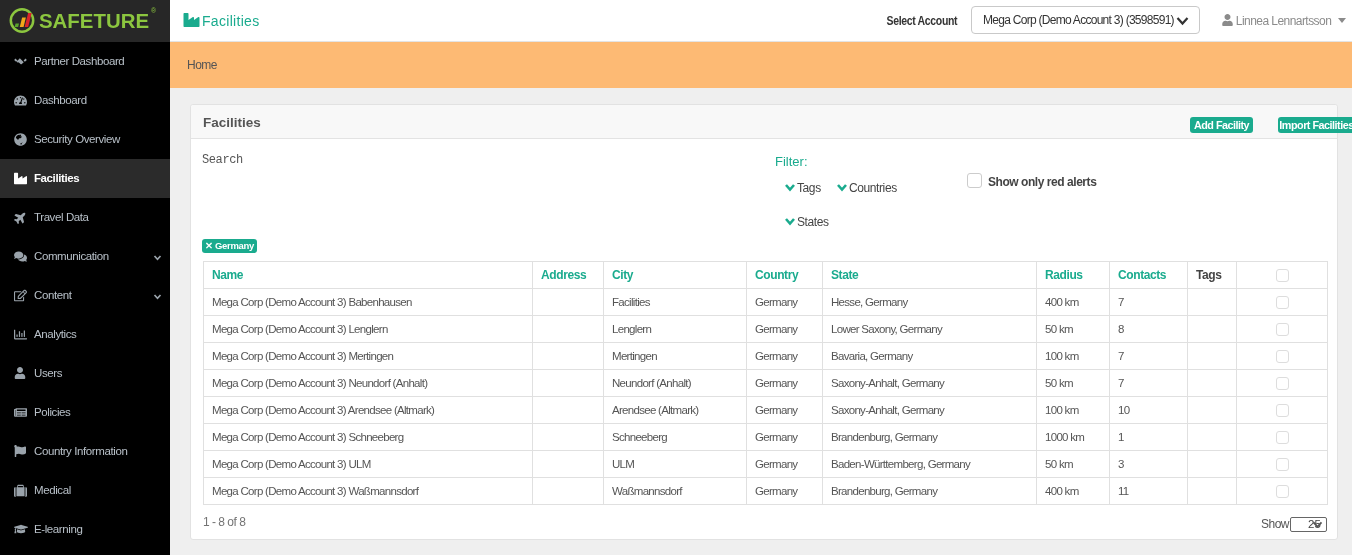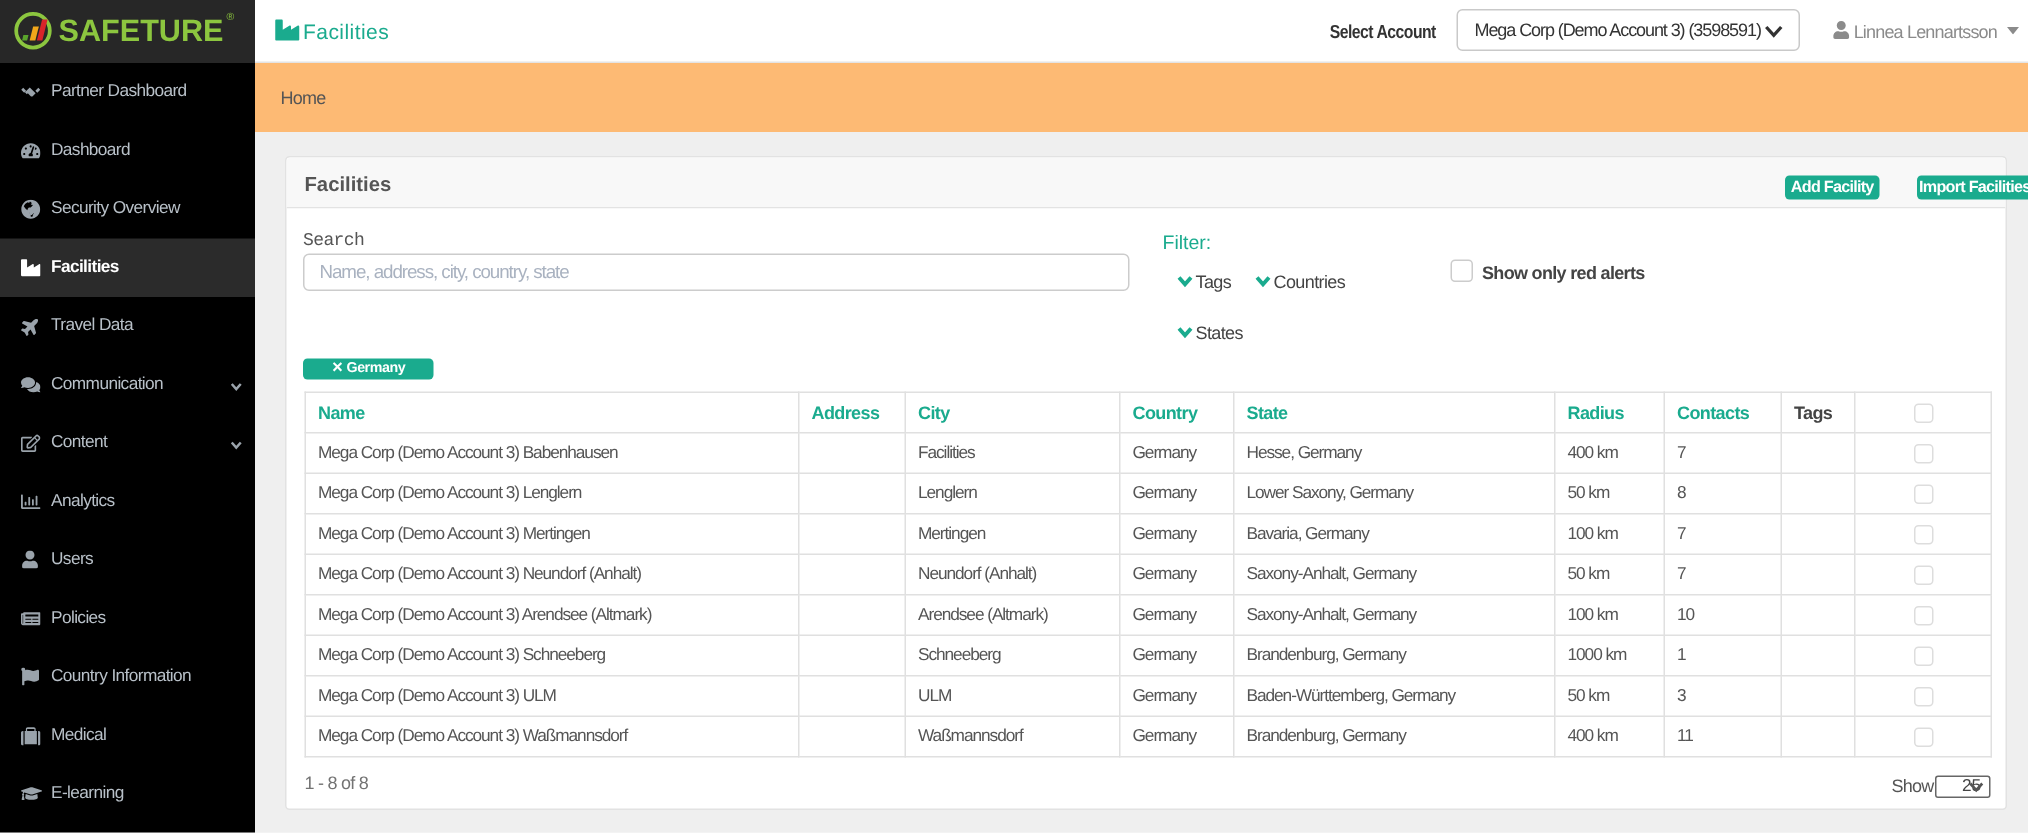--- a/index.html
+++ b/index.html
@@ -30,21 +30,21 @@
 #btn-add { left:999px; width:63px; }
 #btn-imp { left:1087px; width:77px; }
 .lbl { font-size:12px; color:#555; letter-spacing:-0.4px;font-family:Liberation Mono, monospace; }
 #search-l { position:absolute; left:11px; top:48px; }
 #search-i { position:absolute; left:11px; top:64px; width:551px; height:25px; border:1px solid #ccc; border-radius:4px; font-size:12.5px; color:#a9b2c0; line-height:23px; padding-left:10px; letter-spacing:-0.7px; }
 #filter-l { position:absolute; left:584px; top:49px; font-size:13px; color:#1aab8e;text-align:right; }
 .fitem { position:absolute; font-size:12px; color:#444; letter-spacing:-0.4px; }
 .fitem svg { vertical-align:-1px; margin-right:1px; }
 #cb1 { position:absolute; left:776px; top:68px; width:15px; height:15px; border:1px solid #ccc; border-radius:3px; background:#fff; }
 #cb1-l { position:absolute; left:797px; top:70px; font-size:12px; font-weight:bold; color:#444; letter-spacing:-0.45px; }
-#chip { position:absolute; left:11px; top:134px; height:14px; line-height:14px; background:#1aab8e; color:#fff; font-size:9.5px; font-weight:bold; border-radius:3px; padding:0 19px; letter-spacing:-0.3px; }
+#chip { position:absolute; left:11px; top:134px; height:14px; line-height:14px; background:#1aab8e; color:#fff; font-size:9.5px; font-weight:bold; border-radius:3px; padding:0 3px; letter-spacing:-0.3px; }
 
 #tbl { position:absolute; left:12px; top:156px; width:1124px; border-collapse:collapse; table-layout:fixed; }
 #tbl td { border:1px solid #e0e0e0; height:27px; font-size:11.5px; color:#555; padding:0 0 0 8px; overflow:hidden; white-space:nowrap; letter-spacing:-0.7px; }
 #tbl tr.hd td { color:#1aab8e; font-weight:bold; font-size:12px; letter-spacing:-0.4px; }
 #tbl tr.hd td.dk { color:#444; }
 #tbl td.ck { padding:0; text-align:center; }
 .cbx { display:inline-block; width:13px; height:13px; border:1px solid #ddd; border-radius:3px; background:#fff; vertical-align:middle; }
 #foot-l { position:absolute; left:12px; top:410px; font-size:12px; color:#737373; letter-spacing:-0.5px; }
 #foot-r { position:absolute; left:1070px; top:412px; font-size:12px; color:#555; letter-spacing:-0.5px; }
 #psel { position:absolute; left:1099px; top:412px; width:37px; height:15px; border:1px solid #666; border-radius:2px; background:#fff; font-size:11.5px; color:#444; line-height:13px; padding-left:17px; }
@@ -172,21 +172,20 @@
 <div id="crumb">
     <span>Home</span>
   </div>
 <div id="card">
   <div id="chead">
     <h3><b>Facilities</b></h3>
     <div class="btn" id="btn-add">Add Facility</div>
     <div class="btn" id="btn-imp">Import Facilities</div>
   </div>
   <div class="lbl" id="search-l">Search</div>
-  <div id="search-i">Name, address, city, country, state</div>
   <div id="filter-l">Filter:</div>
   <div class="fitem" style="left:593px;top:76px;"><svg width="12" height="12" viewBox="0 0 12 12">
         <polyline points="2,4 6,8.5 10,4" fill="none" stroke="#1aab8e" stroke-width="2.6"></polyline>
       </svg>Tags</div>
   <div class="fitem" style="left:645px;top:76px;"><svg width="12" height="12" viewBox="0 0 12 12">
         <polyline points="2,4 6,8.5 10,4" fill="none" stroke="#1aab8e" stroke-width="2.6"></polyline>
       </svg>Countries</div>
   <div class="fitem" style="left:593px;top:110px;"><svg width="12" height="12" viewBox="0 0 12 12">
         <polyline points="2,4 6,8.5 10,4" fill="none" stroke="#1aab8e" stroke-width="2.6"></polyline>
       </svg>States</div>

